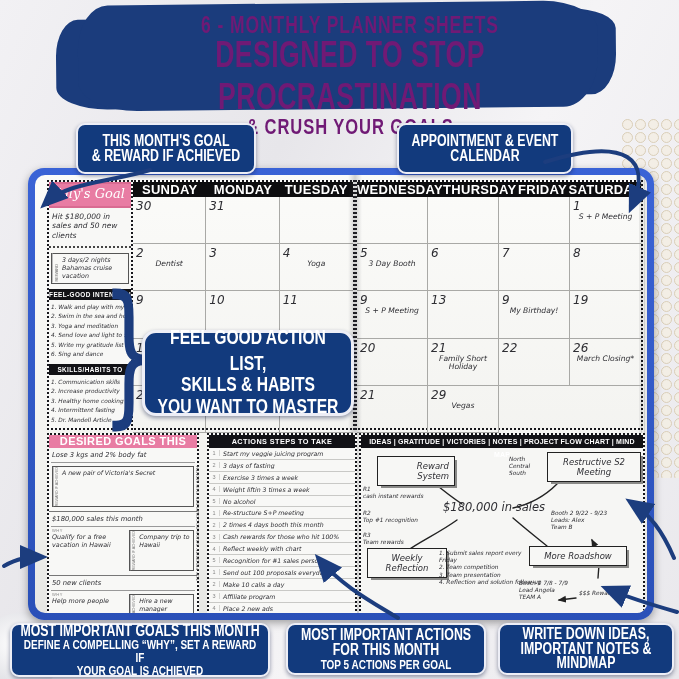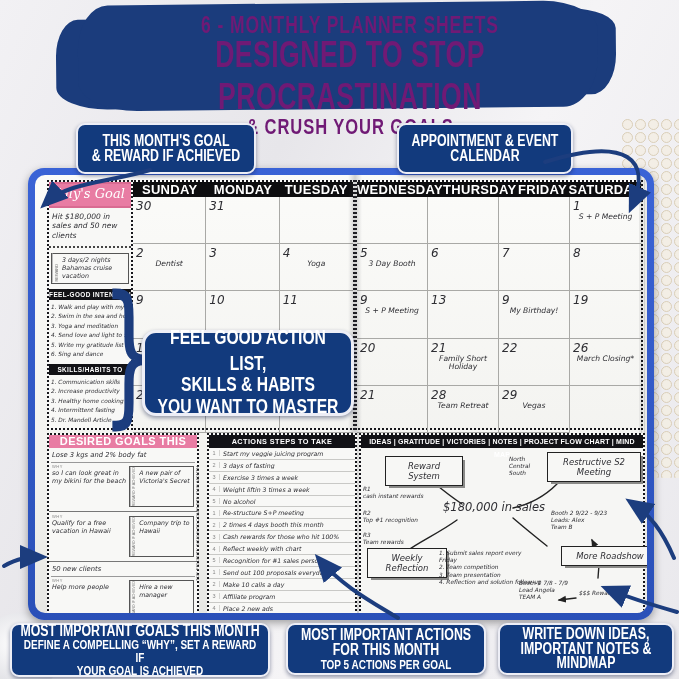--- a/index.html
+++ b/index.html
@@ -273,24 +273,20 @@
             <span class="cal-num hand">22</span>
           </div>
           <div class="cal-cell">
             <span class="cal-num hand">26</span>
             <span class="cal-note hand">March Closing*</span>
           </div>
           <div class="cal-cell">
             <span class="cal-num hand">21</span>
           </div>
           <div class="cal-cell">
-            <span class="cal-num hand">28</span>
-            <span class="cal-note hand">Team Retreat</span>
-          </div>
-          <div class="cal-cell">
             <span class="cal-num hand">29</span>
             <span class="cal-note hand">Vegas</span>
           </div>
         </div>
       </div>
 
     <div class="gutter"></div>
 
     <div class="brace z3">}</div>
     <div class="pill fg z4">
@@ -298,31 +294,28 @@
       <div class="big">SKILLS &amp; HABITS</div>
       <div class="big">YOU WANT TO MASTER</div>
     </div>
 
     <div class="goals dotted">
       <div class="bar pink">DESIRED GOALS THIS MONTH</div>
       <div id="goal-groups">
           <div class="goal-group">
             <div class="g-goal hand">Lose 3 kgs and 2% body fat</div>
             <div class="g-row">
-              <div class="g-why">
-                <div class="wlab">WHY</div>
-                <div class="wtxt hand">so I can look great in my bikini for the beach</div>
-              </div>
               <div class="g-rw">
                 <div class="rv">REWARD IF ACHIEVED</div>
                 <div class="rt hand">A new pair of Victoria's Secret</div>
               </div>
             </div>
           </div>
           <div class="goal-group">
+            <div class="g-goal hand">$180,000 sales this month</div>
             <div class="g-row">
               <div class="g-why">
                 <div class="wlab">WHY</div>
                 <div class="wtxt hand">Qualify for a free vacation in Hawaii</div>
               </div>
               <div class="g-rw">
                 <div class="rv">REWARD IF ACHIEVED</div>
                 <div class="rt hand">Company trip to Hawaii</div>
               </div>
             </div>
@@ -417,24 +410,24 @@
           </defs>
           <g stroke="#222" stroke-width="1.4" fill="none" stroke-linecap="round">
             <path d="M72,34 C84,44 92,50 101,56"></path>
             <path d="M152,60 C170,56 186,46 196,36"></path>
             <path d="M96,72 C78,85 58,94 46,103"></path>
             <path d="M152,70 C166,82 176,90 186,98"></path>
             <path d="M237,130 C239,117 237,104 231,92" marker-end="url(#mah)"></path>
             <path d="M215,150 L198,152" marker-end="url(#mah)"></path>
           </g>
         </svg>
-      <div class="mbox hand" style="width: 66px; left: 24px; top: 8px;">Reward System</div>
+      <div class="mbox hand" style="width: 66px; left: 16px; top: 8px; text-align: right;">Reward System</div>
           <div class="mbox hand" style="width: 82px; left: 186px; top: 4px;">Restructive S2 Meeting</div>
           <div class="mbox hand" style="width: 68px; left: 6px; top: 100px;">Weekly Reflection</div>
-          <div class="mbox hand" style="width: 86px; left: 168px; top: 98px; margin-left: 32px;">More Roadshow</div>
+          <div class="mbox hand" style="width: 86px; left: 168px; top: 98px;">More Roadshow</div>
           <div class="mcenter hand" style="left: 82px; top: 52px;">$180,000 in sales</div>
           <div class="mnote hand" style="left: 148px; top: 8px;">North
 Central
 South</div>
           <div class="mnote hand" style="left: 2px; top: 38px;">R1
 cash instant rewards</div>
           <div class="mnote hand" style="left: 2px; top: 62px;">R2
 Top #1 recognition</div>
           <div class="mnote hand" style="left: 2px; top: 84px;">R3
 Team rewards</div>

